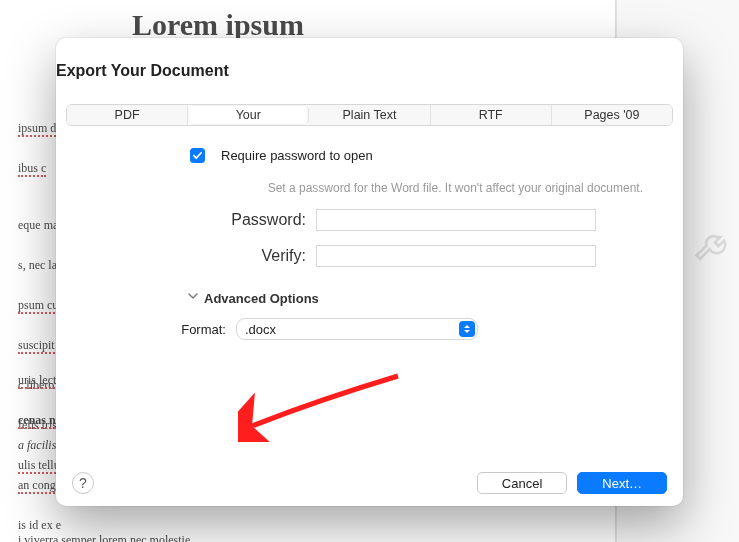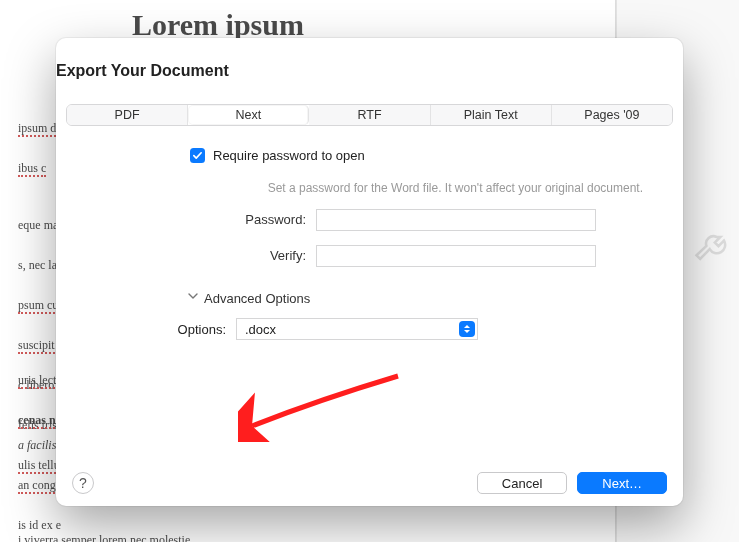--- a/index.html
+++ b/index.html
@@ -12,33 +12,33 @@
   .sidepanel { position:absolute; right:0; top:0; width:123px; height:542px; background:#f8f8f8; border-left:1px solid #e3e3e3; }
   .sidepanel .sel-text { position:absolute; top:292px; left:0; right:0; text-align:left; padding-left:0; font-size:13px; color:#8a8a8a; }
   .modal-wrap { position:absolute; left:56px; top:38px; width:627px; height:468px; background:#fff; border-radius:10px; box-shadow: 0 20px 50px rgba(0,0,0,0.35), 0 0 0 1px rgba(0,0,0,0.05); }
   .modal-title { text-align:left; font-size:16px; font-weight:600; margin-top:24px; color:#222; }
   .tabs { margin:24px 10px 0 10px; display:flex; border:1px solid #d7d7d9; border-radius:6px; height:22px; overflow:hidden; background:#fff; }
   .tab { flex:1; text-align:center; font-size:12.5px; line-height:20px; color:#333; border-right:1px solid #e3e3e4; cursor:default; }
   .tab:last-child { border-right:none; }
   .tab.selected { background:#fff; font-weight:500; box-shadow: inset 0 0 0 1px rgba(0,0,0,0.04); border-radius:5px; }
   .tab:not(.selected) { background:#f7f7f8; }
   .body-area { padding: 22px 40px 0 40px; }
-  .check-row { display:flex; align-items:center; gap:8px; margin-left:94px; }
+  .check-row { display:flex; align-items:center; gap:16px; margin-left:94px; }
   .mac-check { width:15px; height:15px; border-radius:3.5px; background:#0a7aff; display:flex; align-items:center; justify-content:center; }
   .mac-check svg { width:11px; height:11px; }
   .hint { text-align:right; color:#9a9a9a; font-size:12px; margin-top:18px; }
   .form-row { display:flex; align-items:flex-start; margin-top:14px; }
-  .form-label { width:220px; text-align:right; padding-right:10px; color:#333; font-size:13px; line-height:22px; }
+  .form-label { width:220px; text-align:right; padding-right:10px; color:#333; font-size:16px; line-height:22px; }
   .form-input { flex:1; max-width:280px; height:22px; border:1px solid #d6d6d7; border-radius:0; background:#fff; padding:1px 4px; font-size:13px; }
   .form-textarea { flex:1; max-width:280px; height:54px; border:1px solid #d6d6d7; background:#fff; padding:2px 4px; font-size:13px; resize:none; }
-  .adv-row { display:flex; gap:6px; margin:24px 0 0 92px; color:#333; }
+  .adv-row { display:flex; gap:6px; margin:24px 0 0 92px; color:#333;font-weight:bold; }
   .adv-row .chev { width:10px; height:10px; }
   .format-row { display:flex; align-items:center; margin:12px 0 0 40px; }
   .format-label { width:100px; text-align:right; padding-right:10px; font-size:13px; }
-  .select-wrap { position:relative; width:242px; height:22px; border:1px solid #d6d6d7; border-radius:0; background:#fff; display:flex; align-items:center; padding-left:8px; font-size:13px; }
+  .select-wrap { position:relative; width:242px; height:22px; border:1px solid #d6d6d7; border-radius:9px; background:#fff; display:flex; align-items:center; padding-left:8px; font-size:13px; }
   .select-stepper { position:absolute; right:2px; top:2px; bottom:2px; width:16px; background:#0a7aff; border-radius:4px; display:flex; flex-direction:column; align-items:center; justify-content:center; }
   .select-stepper .tri { width:0; height:0; border-left:3px solid transparent; border-right:3px solid transparent; }
   .select-stepper .up { border-bottom:3.5px solid #fff; margin-bottom:1px; }
   .select-stepper .down { border-top:3.5px solid #fff; margin-top:1px; }
   .footer { position:absolute; left:0; right:0; bottom:12px; display:flex; align-items:center; padding:0 16px; }
   .help { width:22px; height:22px; border:1px solid #c9c9cb; border-radius:50%; display:flex; align-items:center; justify-content:center; color:#555; font-size:14px; background:#fff; }
   .spacer { flex:1; }
   .btn { height:22px; border-radius:5px; font-size:13px; padding:0 24px; border:1px solid #c9c9cb; background:#fff; color:#222; display:flex; align-items:center; cursor:default; }
   .btn.primary { background:#0a7aff; border-color:#0a7aff; color:#fff; margin-left:10px; }
   .arrow-svg { position:absolute; pointer-events:none; }
@@ -85,23 +85,23 @@
       <div style="position:absolute; left:0; right:-80px;">Nothing s</div>
       <div style="position:absolute; top:18px; left:0; right:-80px;">an object</div>
     </div>
   </div>
 
   <div class="modal-wrap">
     <div class="modal-title">Export Your Document</div>
 
     <div class="tabs">
       <div class="tab">PDF</div>
-      <div class="tab selected">Next</div>
+      <div class="tab selected">Your</div>
+      <div class="tab">Plain Text</div>
       <div class="tab">RTF</div>
-      <div class="tab">Plain Text</div>
       <div class="tab">Pages '09</div>
     </div>
 
     <div class="body-area">
       <div class="check-row">
         <div class="mac-check">
           <svg viewBox="0 0 12 12">
               <path d="M2 6.2 L4.6 8.8 L10 3" stroke="#fff" stroke-width="1.8" fill="none" stroke-linecap="round" stroke-linejoin="round"></path>
             </svg>
         </div>
@@ -122,21 +122,21 @@
 
 
       <div class="adv-row">
         <svg class="chev" viewBox="0 0 10 10">
             <path d="M1 3 L5 7 L9 3" stroke="#777" stroke-width="1.4" fill="none" stroke-linecap="round" stroke-linejoin="round"></path>
           </svg>
         <span>Advanced Options</span>
       </div>
 
       <div class="format-row">
-        <div class="format-label">Options:</div>
+        <div class="format-label">Format:</div>
         <div class="select-wrap">
           <span>.docx</span>
           <div class="select-stepper">
             <div class="tri up"></div>
             <div class="tri down"></div>
           </div>
         </div>
       </div>
     </div>
 

